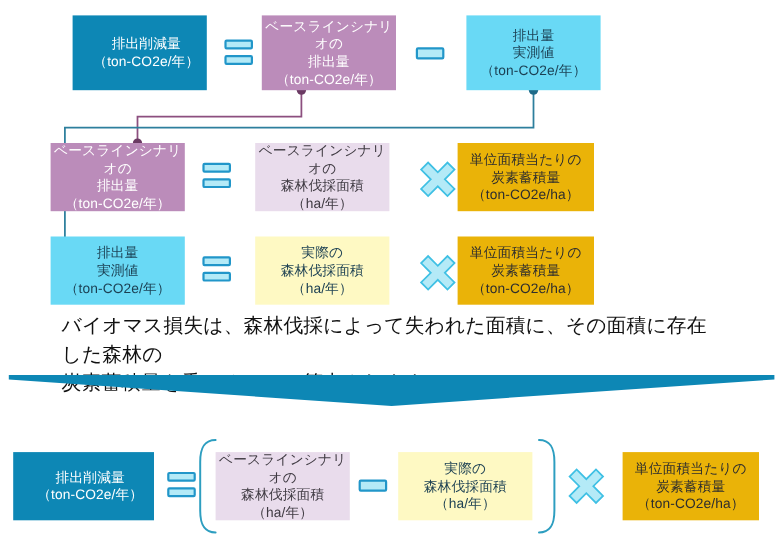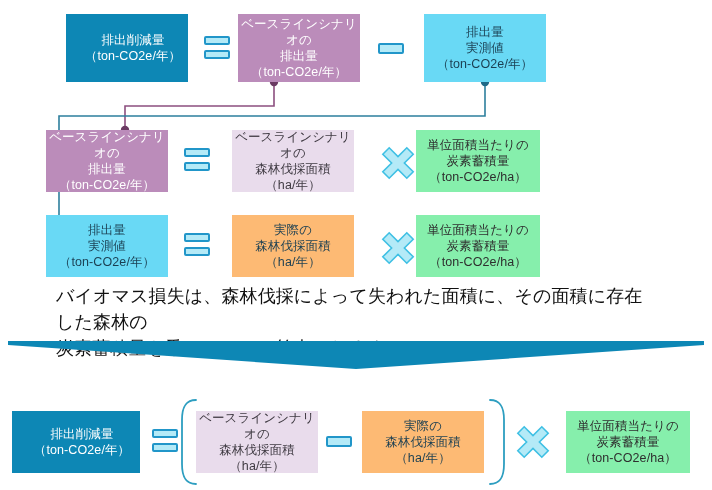--- a/index.html
+++ b/index.html
@@ -29,22 +29,22 @@
     text-align: center;
     line-height: 1.28;
     font-size: 12.5px;
     letter-spacing: 0.1px;
     white-space: pre-line;
   }
   .box-teal   { background: #0d87b5; color: #ffffff; padding-left: 12px; }
   .box-purple { background: #bb8cba; color: #ffffff; }
   .box-cyan   { background: #69d9f5; color: #1b3f52; }
   .box-lpurple{ background: #e9dcec; color: #3f3a42; }
-  .box-lcyan  { background: #fdba74; color: #1b3f52; }
-  .box-grey   { background: #86efac; color: #2e2e2e; }
+  .box-lcyan  { background: #fef9c3; color: #1b3f52; }
+  .box-grey   { background: #eab308; color: #2e2e2e; }
 
   
   .op {
     position: absolute;
     box-sizing: border-box;
   }
   .eq-bar, .minus-bar {
     position: absolute;
     box-sizing: border-box;
     background: #b4eaf7;

